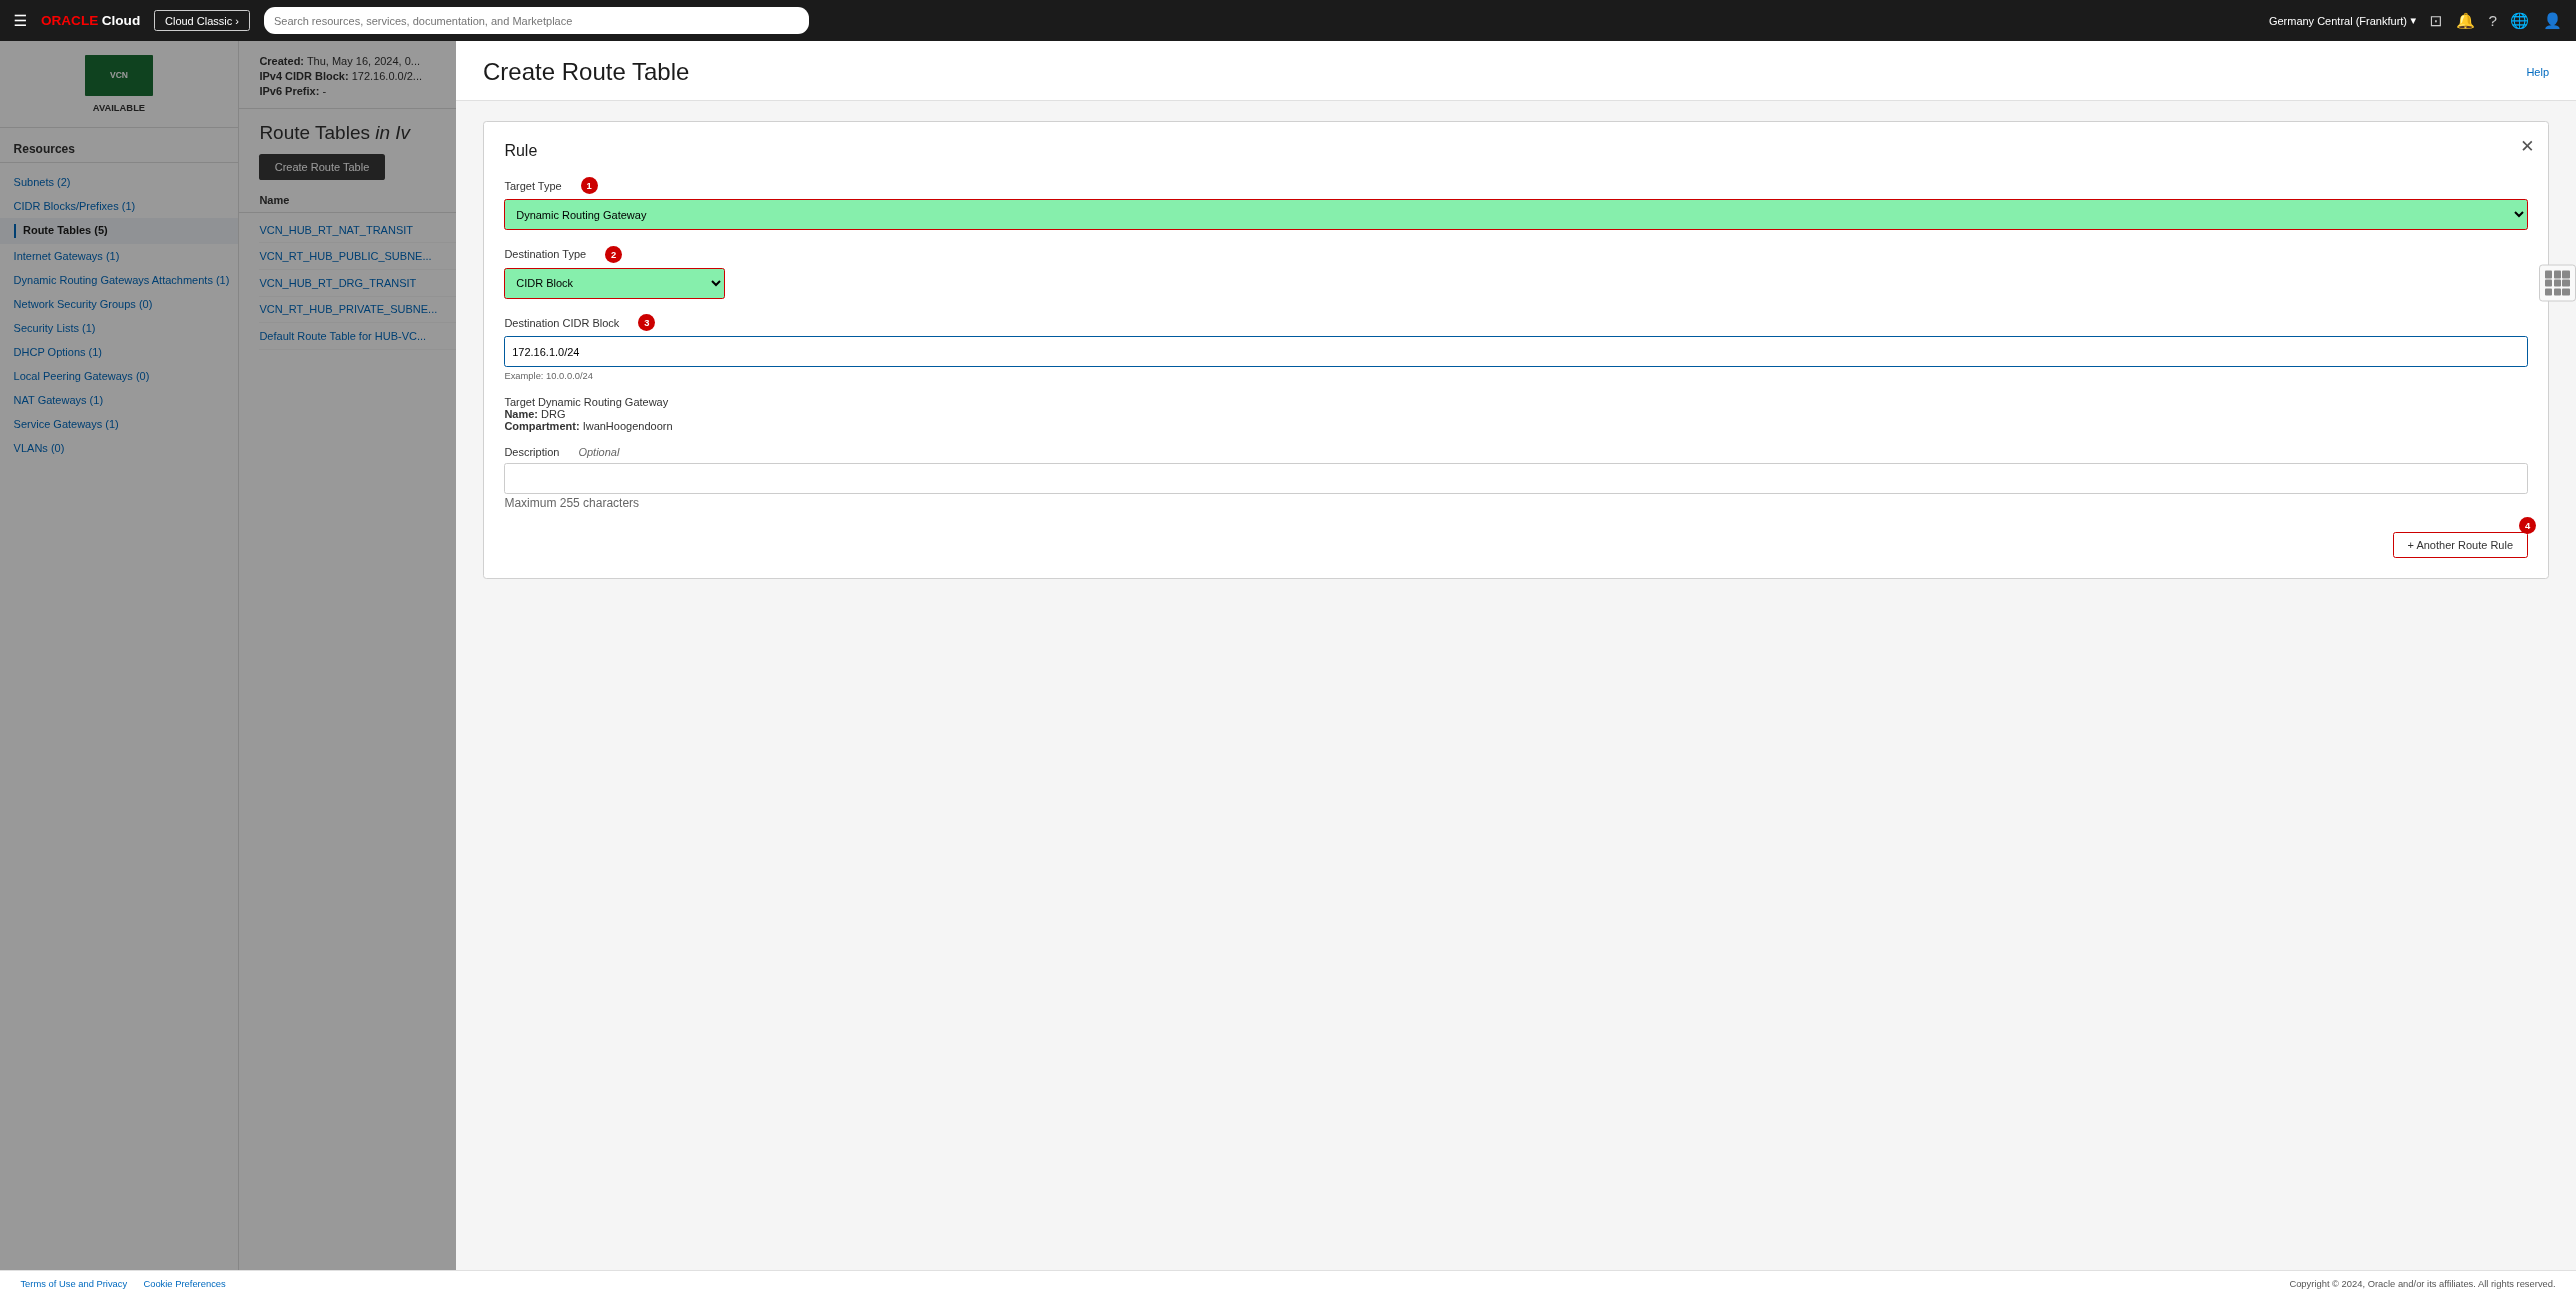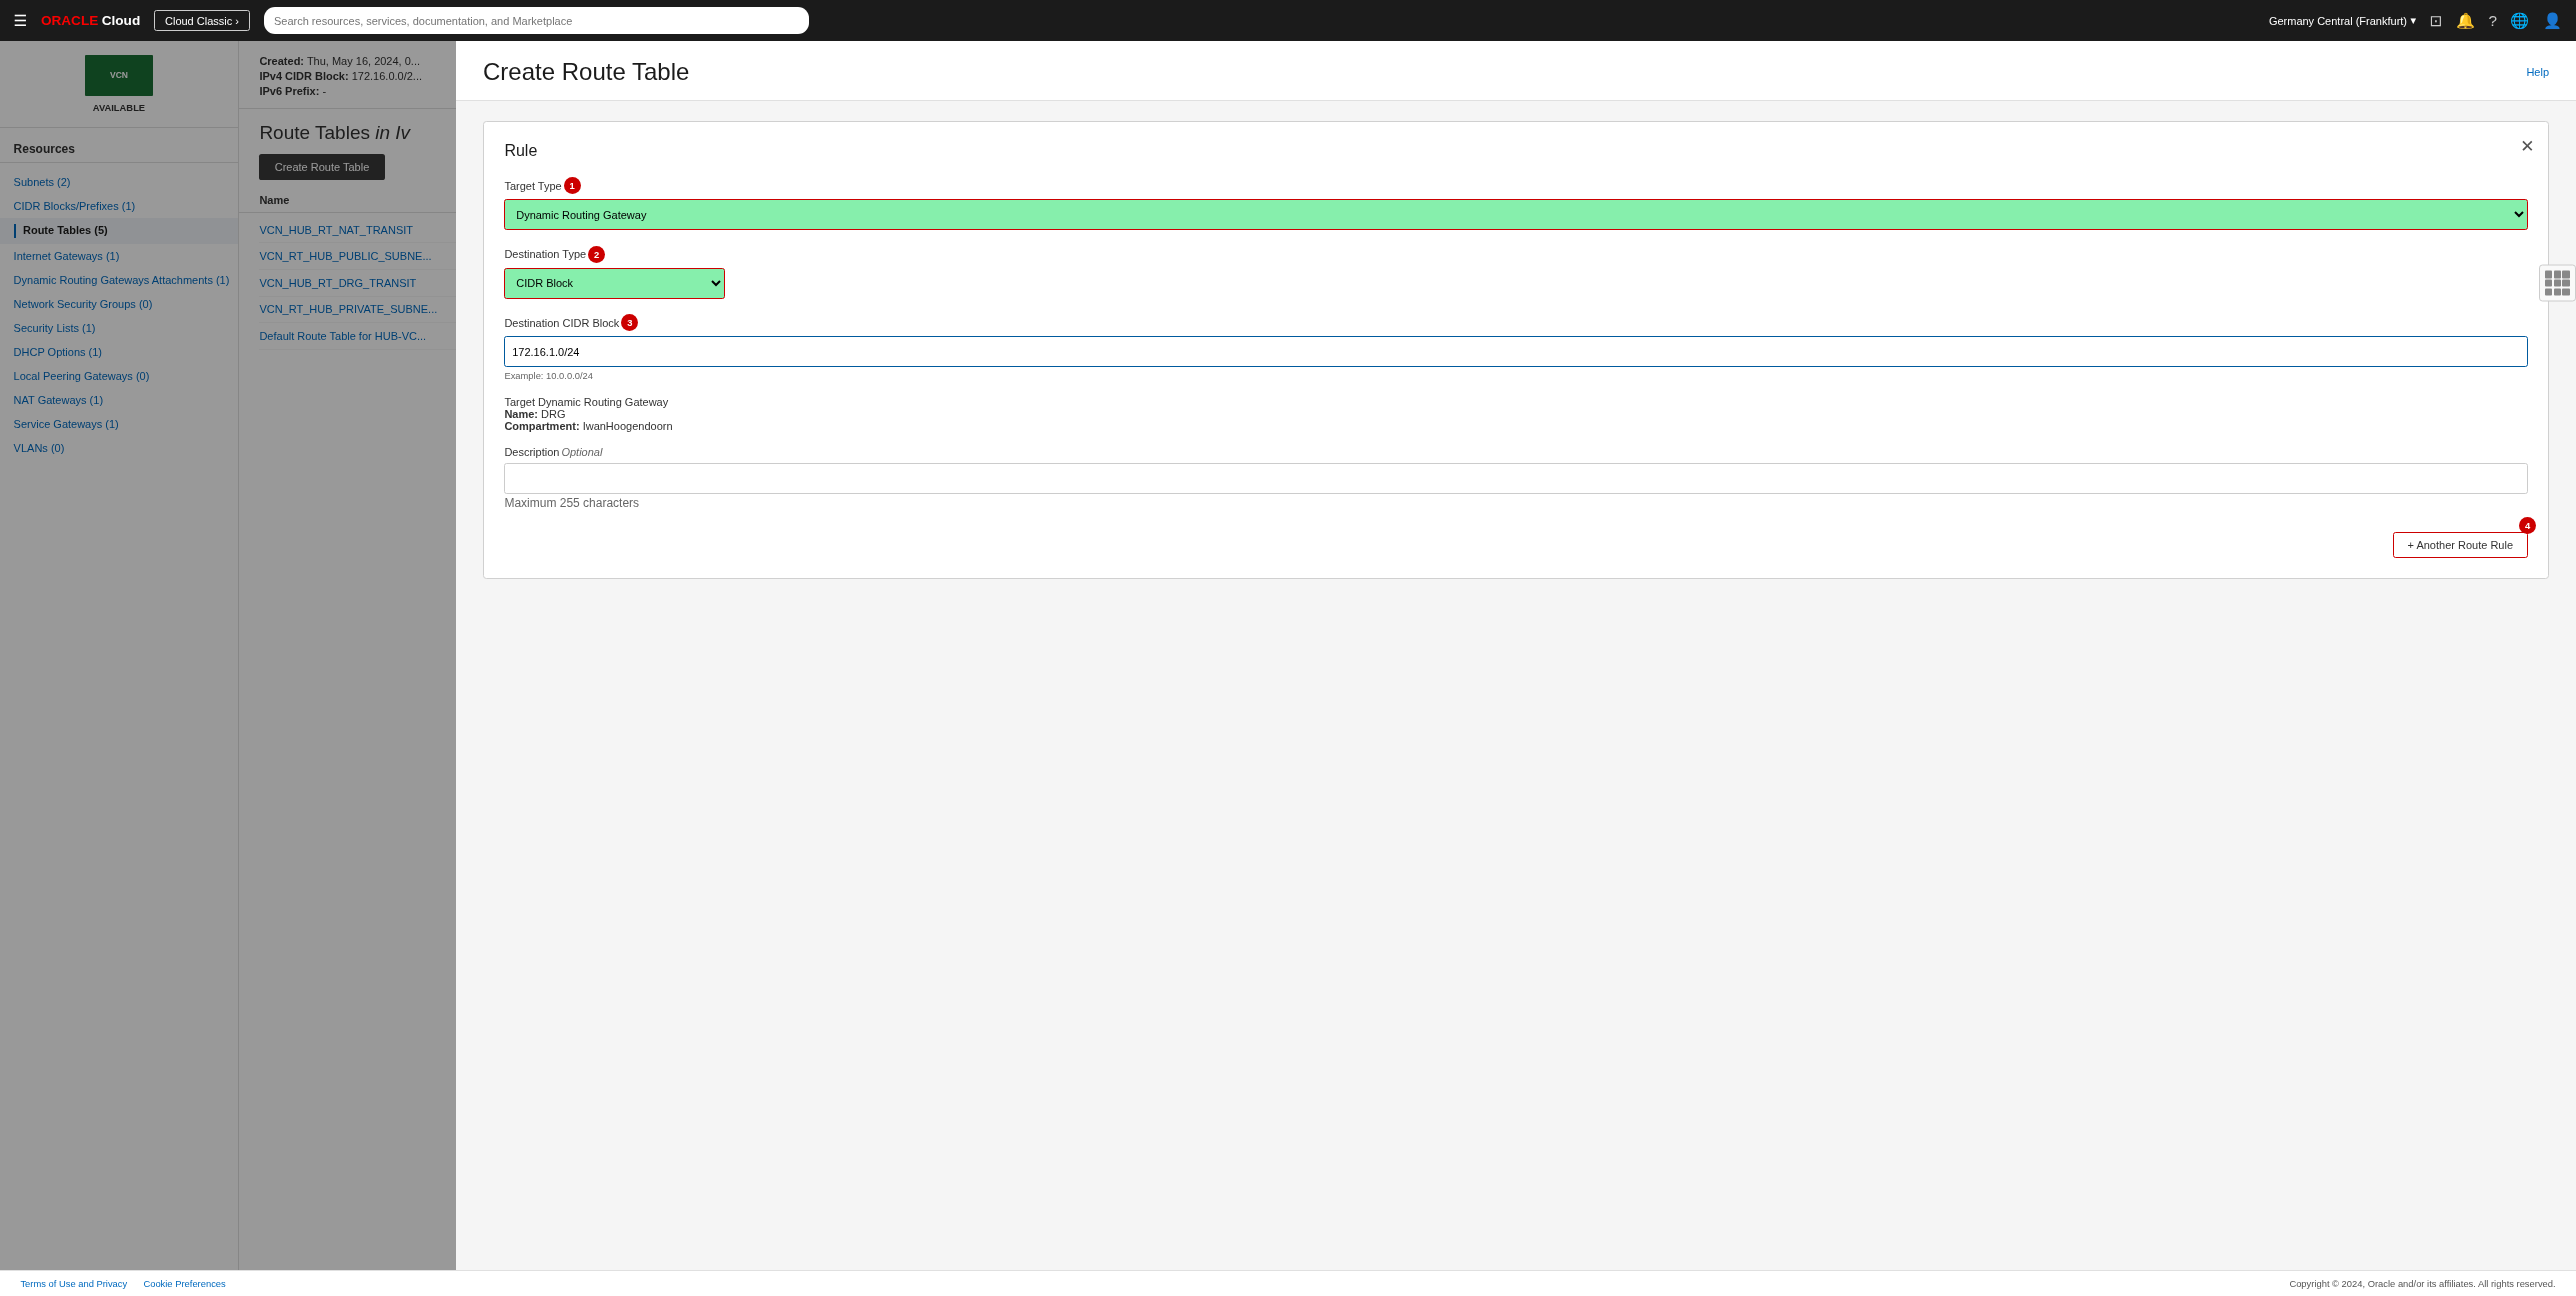--- a/index.html
+++ b/index.html
@@ -274,21 +274,21 @@
       color: #555;
     }
 
     .form-group { margin-bottom: 15.3px; }
     .form-label {
       font-size: 11px;
       color: #333;
       margin-bottom: 5.1px;
       display: flex;
       align-items: center;
-      gap: 2px;
+      gap: 19px;
     }
     .form-label .optional {
       font-style: italic;
       color: #666;
     }
     .badge-num {
       display: inline-flex;
       align-items: center;
       justify-content: center;
       width: 17px;

